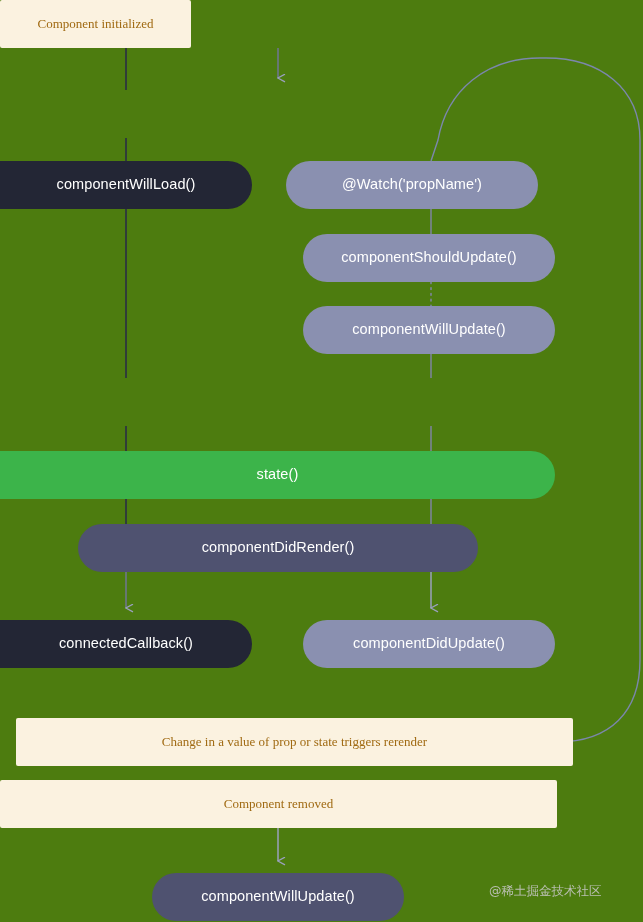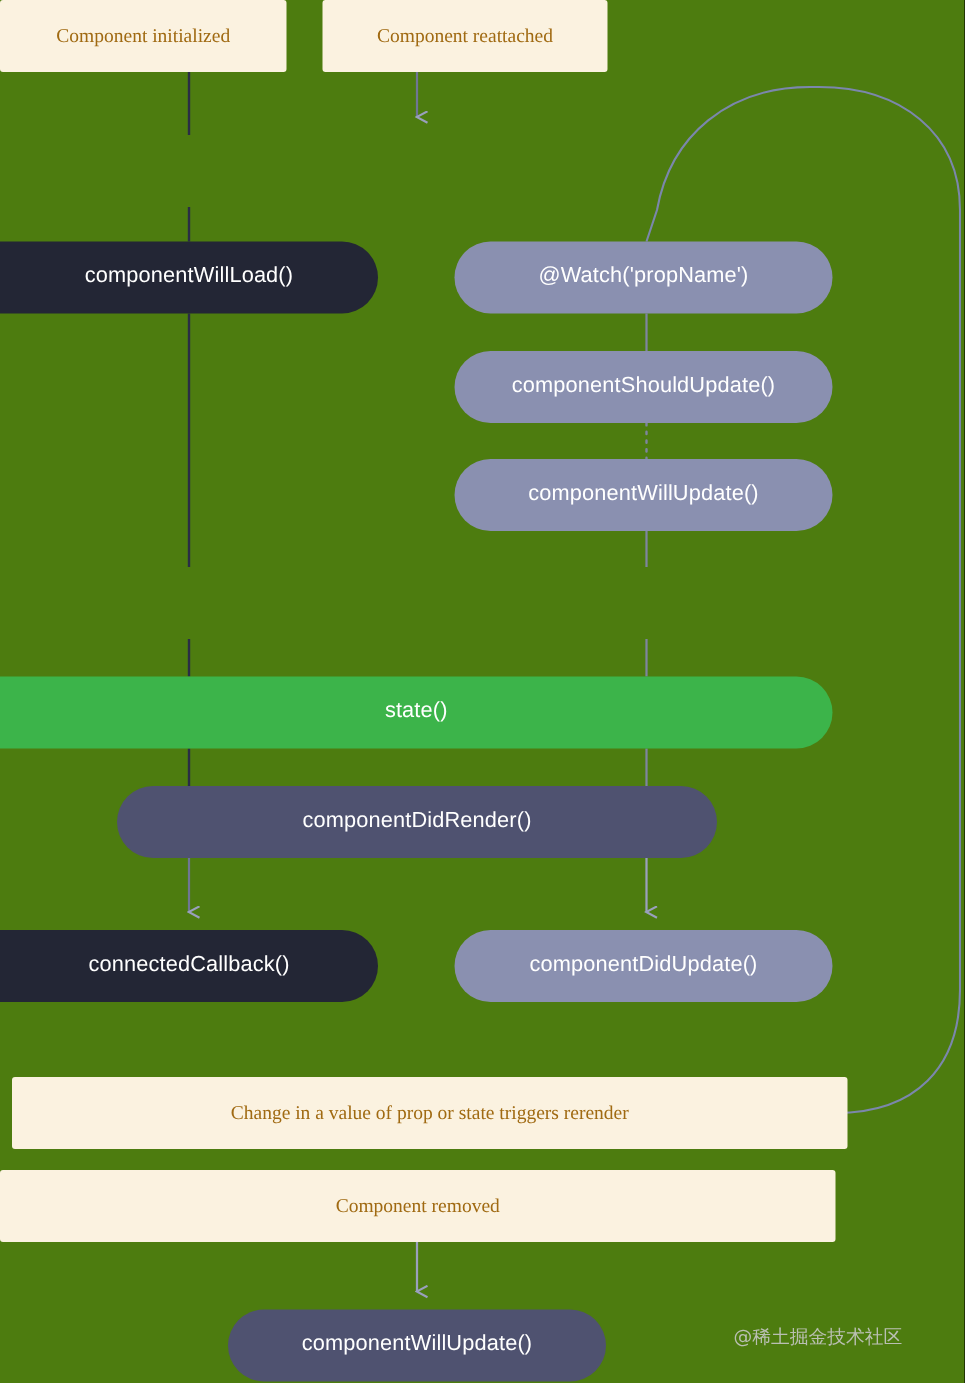--- a/index.html
+++ b/index.html
@@ -105,30 +105,27 @@
 
     <g>
       <line x1="278" y1="828" x2="278" y2="861" stroke="#9aa0bd" stroke-width="1.5" marker-end="url(#arrow-light)"></line>
     </g>
   </svg>
 
   <div class="node event-box" style="left:0px;top:0px;width:191px;height:48px;background:#fbf2e0;color:#a06a12;">
     <span>Component initialized</span>
   </div>
 
-  <div class="node event-box" style="left:215px;top:0px;width:190px;height:48px;background:#fbf2e0;color:#a06a12;">
-    <span>Component reattached</span>
-  </div>
 
 
   <div class="node pill" style="left:-26px;top:161px;width:278px;height:48px;background:#232635;">
     <span style="padding-left:26px;">componentWillLoad()</span>
   </div>
 
-  <div class="node pill" style="left:303px;top:161px;width:252px;height:48px;background:#8a90b0;">
+  <div class="node pill" style="left:286px;top:161px;width:252px;height:48px;background:#8a90b0;">
     <span>@Watch('propName')</span>
   </div>
 
   <div class="node pill" style="left:303px;top:234px;width:252px;height:48px;background:#8a90b0;">
     <span>componentShouldUpdate()</span>
   </div>
 
   <div class="node pill" style="left:303px;top:306px;width:252px;height:48px;background:#8a90b0;">
     <span>componentWillUpdate()</span>
   </div>
@@ -143,21 +140,21 @@
   </div>
 
   <div class="node pill" style="left:-26px;top:620px;width:278px;height:48px;background:#232635;">
     <span style="padding-left:26px;">connectedCallback()</span>
   </div>
 
   <div class="node pill" style="left:303px;top:620px;width:252px;height:48px;background:#8a90b0;">
     <span>componentDidUpdate()</span>
   </div>
 
-  <div class="node event-box" style="left:8px;top:718px;width:557px;height:48px;background:#fbf2e0;color:#a06a12;">
+  <div class="node event-box" style="left:16px;top:718px;width:557px;height:48px;background:#fbf2e0;color:#a06a12;">
     <span>Change in a value of prop or state triggers rerender</span>
   </div>
 
   <div class="node event-box" style="left:0px;top:780px;width:557px;height:48px;background:#fbf2e0;color:#a06a12;">
     <span>Component removed</span>
   </div>
 
   <div class="node pill" style="left:152px;top:873px;width:252px;height:48px;background:#4f5270;">
     <span>componentWillUpdate()</span>
   </div>

